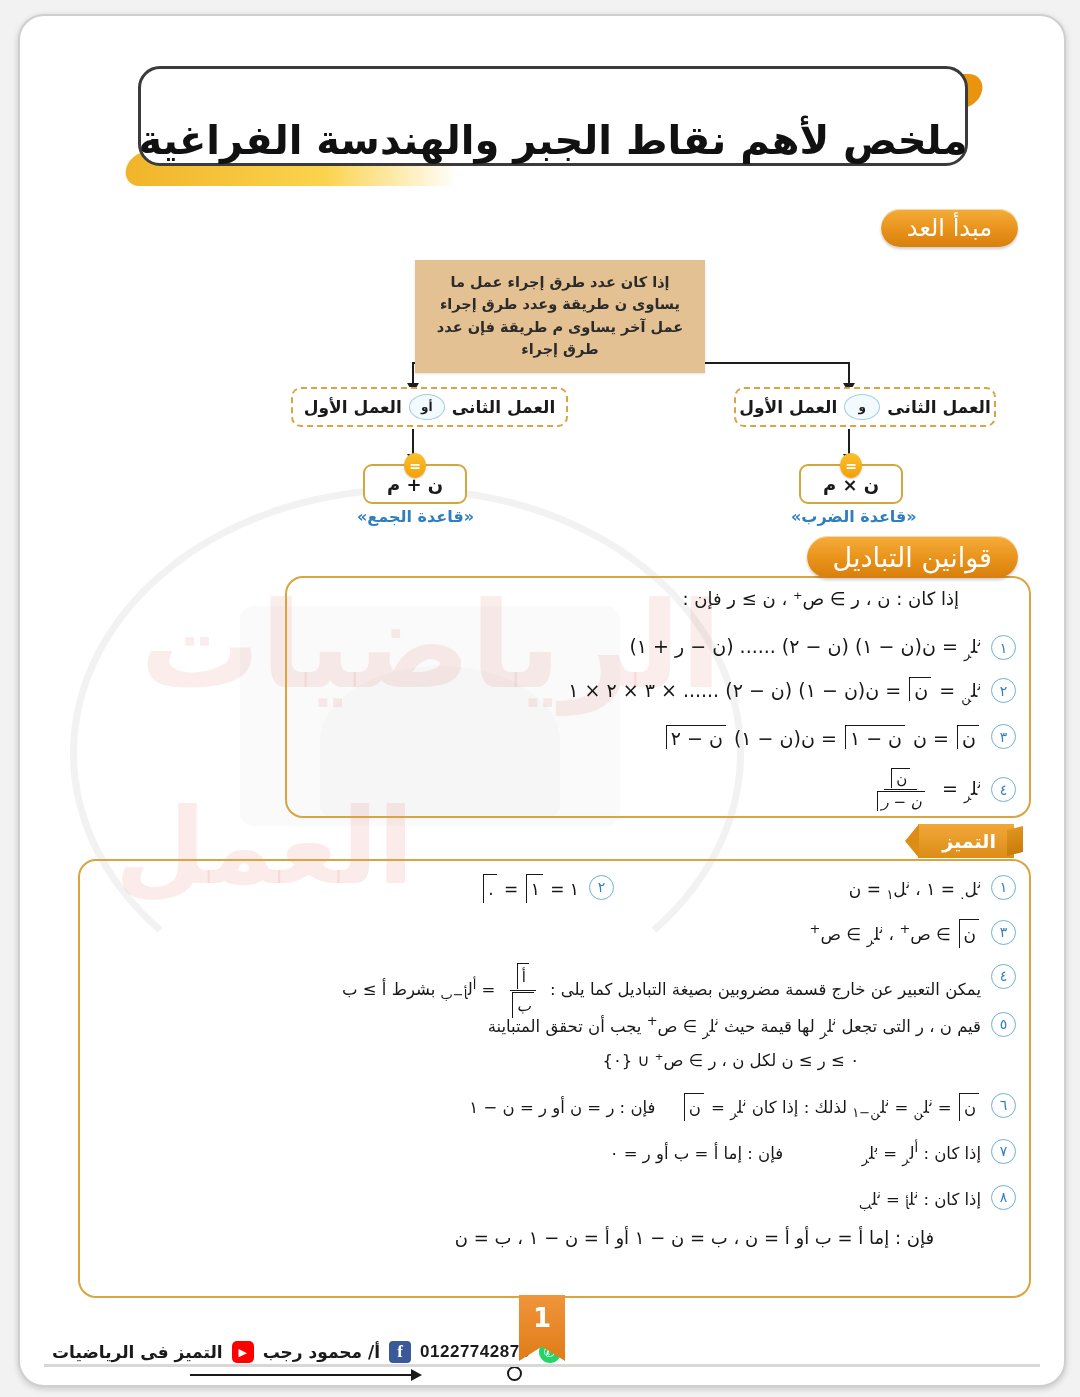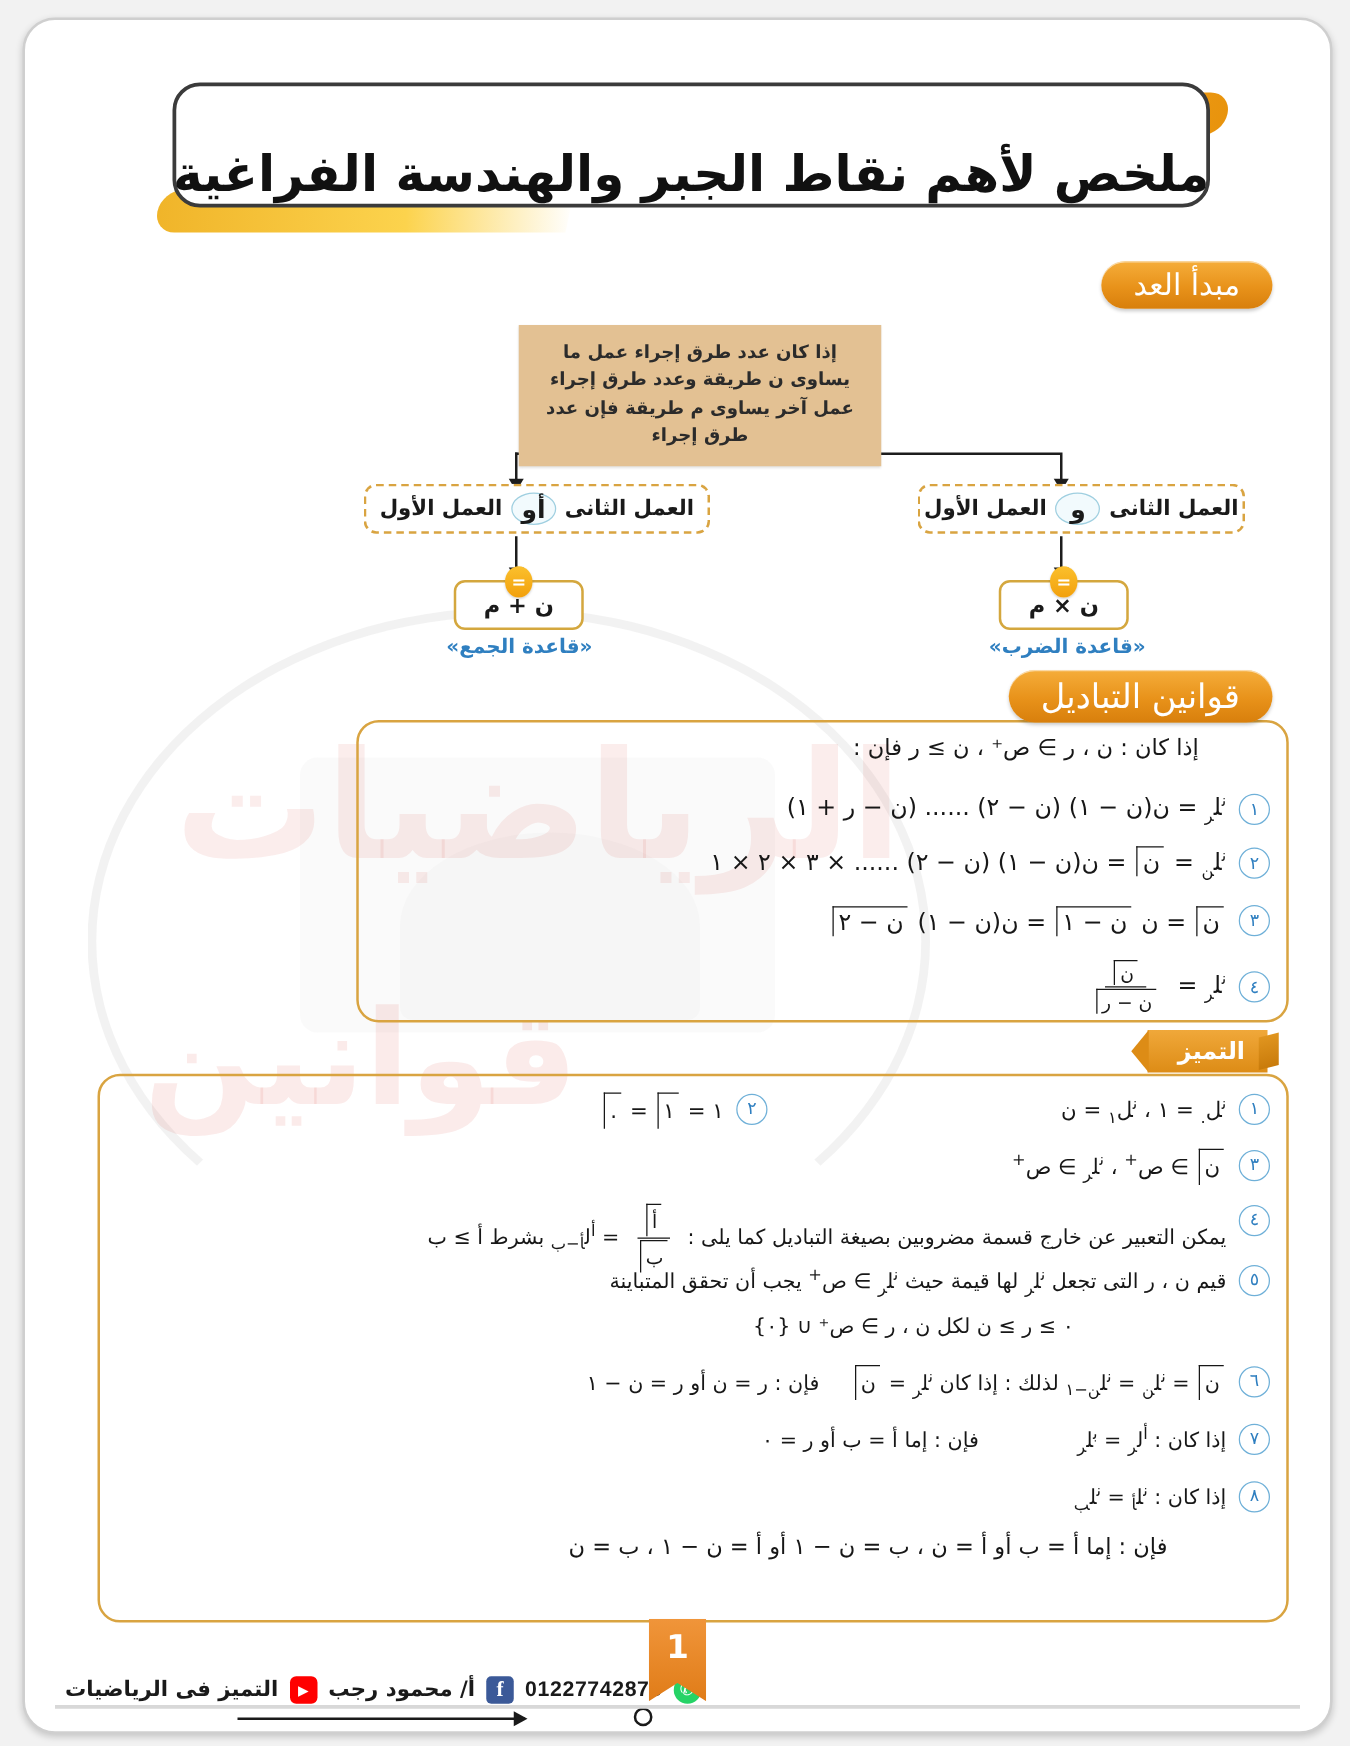--- a/index.html
+++ b/index.html
@@ -278,21 +278,21 @@
   .circled {
     display: inline-flex;
     align-items: center;
     justify-content: center;
     min-width: 26px;
     height: 24px;
     padding: 0 4px;
     border: 1.5px solid #9fcfe0;
     border-radius: 50%;
     background: #f2fafd;
-    font-size: 20px;
+    font-size: 12px;
   }
 
   
   .result-box {
     position: absolute;
     width: 100px;
     height: 36px;
     border: 2px solid #d4a73e;
     border-radius: 9px;
     background: #ffffff;
@@ -388,21 +388,21 @@
     flex-direction: column;
     align-items: center;
     vertical-align: middle;
     margin: 0 4px;
     font-size: 15px;
   }
   .frac > span:first-child {
     border-bottom: 1.6px solid #171717;
     padding: 0 5px 1px;
   }
-  .frac > span:last-child { padding: 1px 5px 0; }
+  .frac > span:last-child { padding: 1px 5px 0; font-style: italic; }
 
   
   .note {
     position: absolute;
     display: flex;
     align-items: flex-start;
     direction: rtl;
     font-size: 17px;
     color: #171717;
     z-index: 3;
@@ -483,21 +483,21 @@
 <body>
 
 <div class="page">
   <div class="sheet">
 
     <div class="watermark">
       <div class="wm-arc"></div>
       <div class="wm-gray"></div>
       <div class="wm-gray2"></div>
       <div class="wm-red">الرياضيات</div>
-      <div class="wm-red2">قوانين</div>
+      <div class="wm-red2">العمل</div>
     </div>
 
     <div class="title-wrap">
       <div class="title-swoosh-top"></div>
       <div class="title-swoosh-bottom"></div>
       <div class="title-box">
         <div class="title-text">ملخص لأهم نقاط الجبر والهندسة الفراغية</div>
       </div>
     </div>
     <div class="title-arrow"></div>

